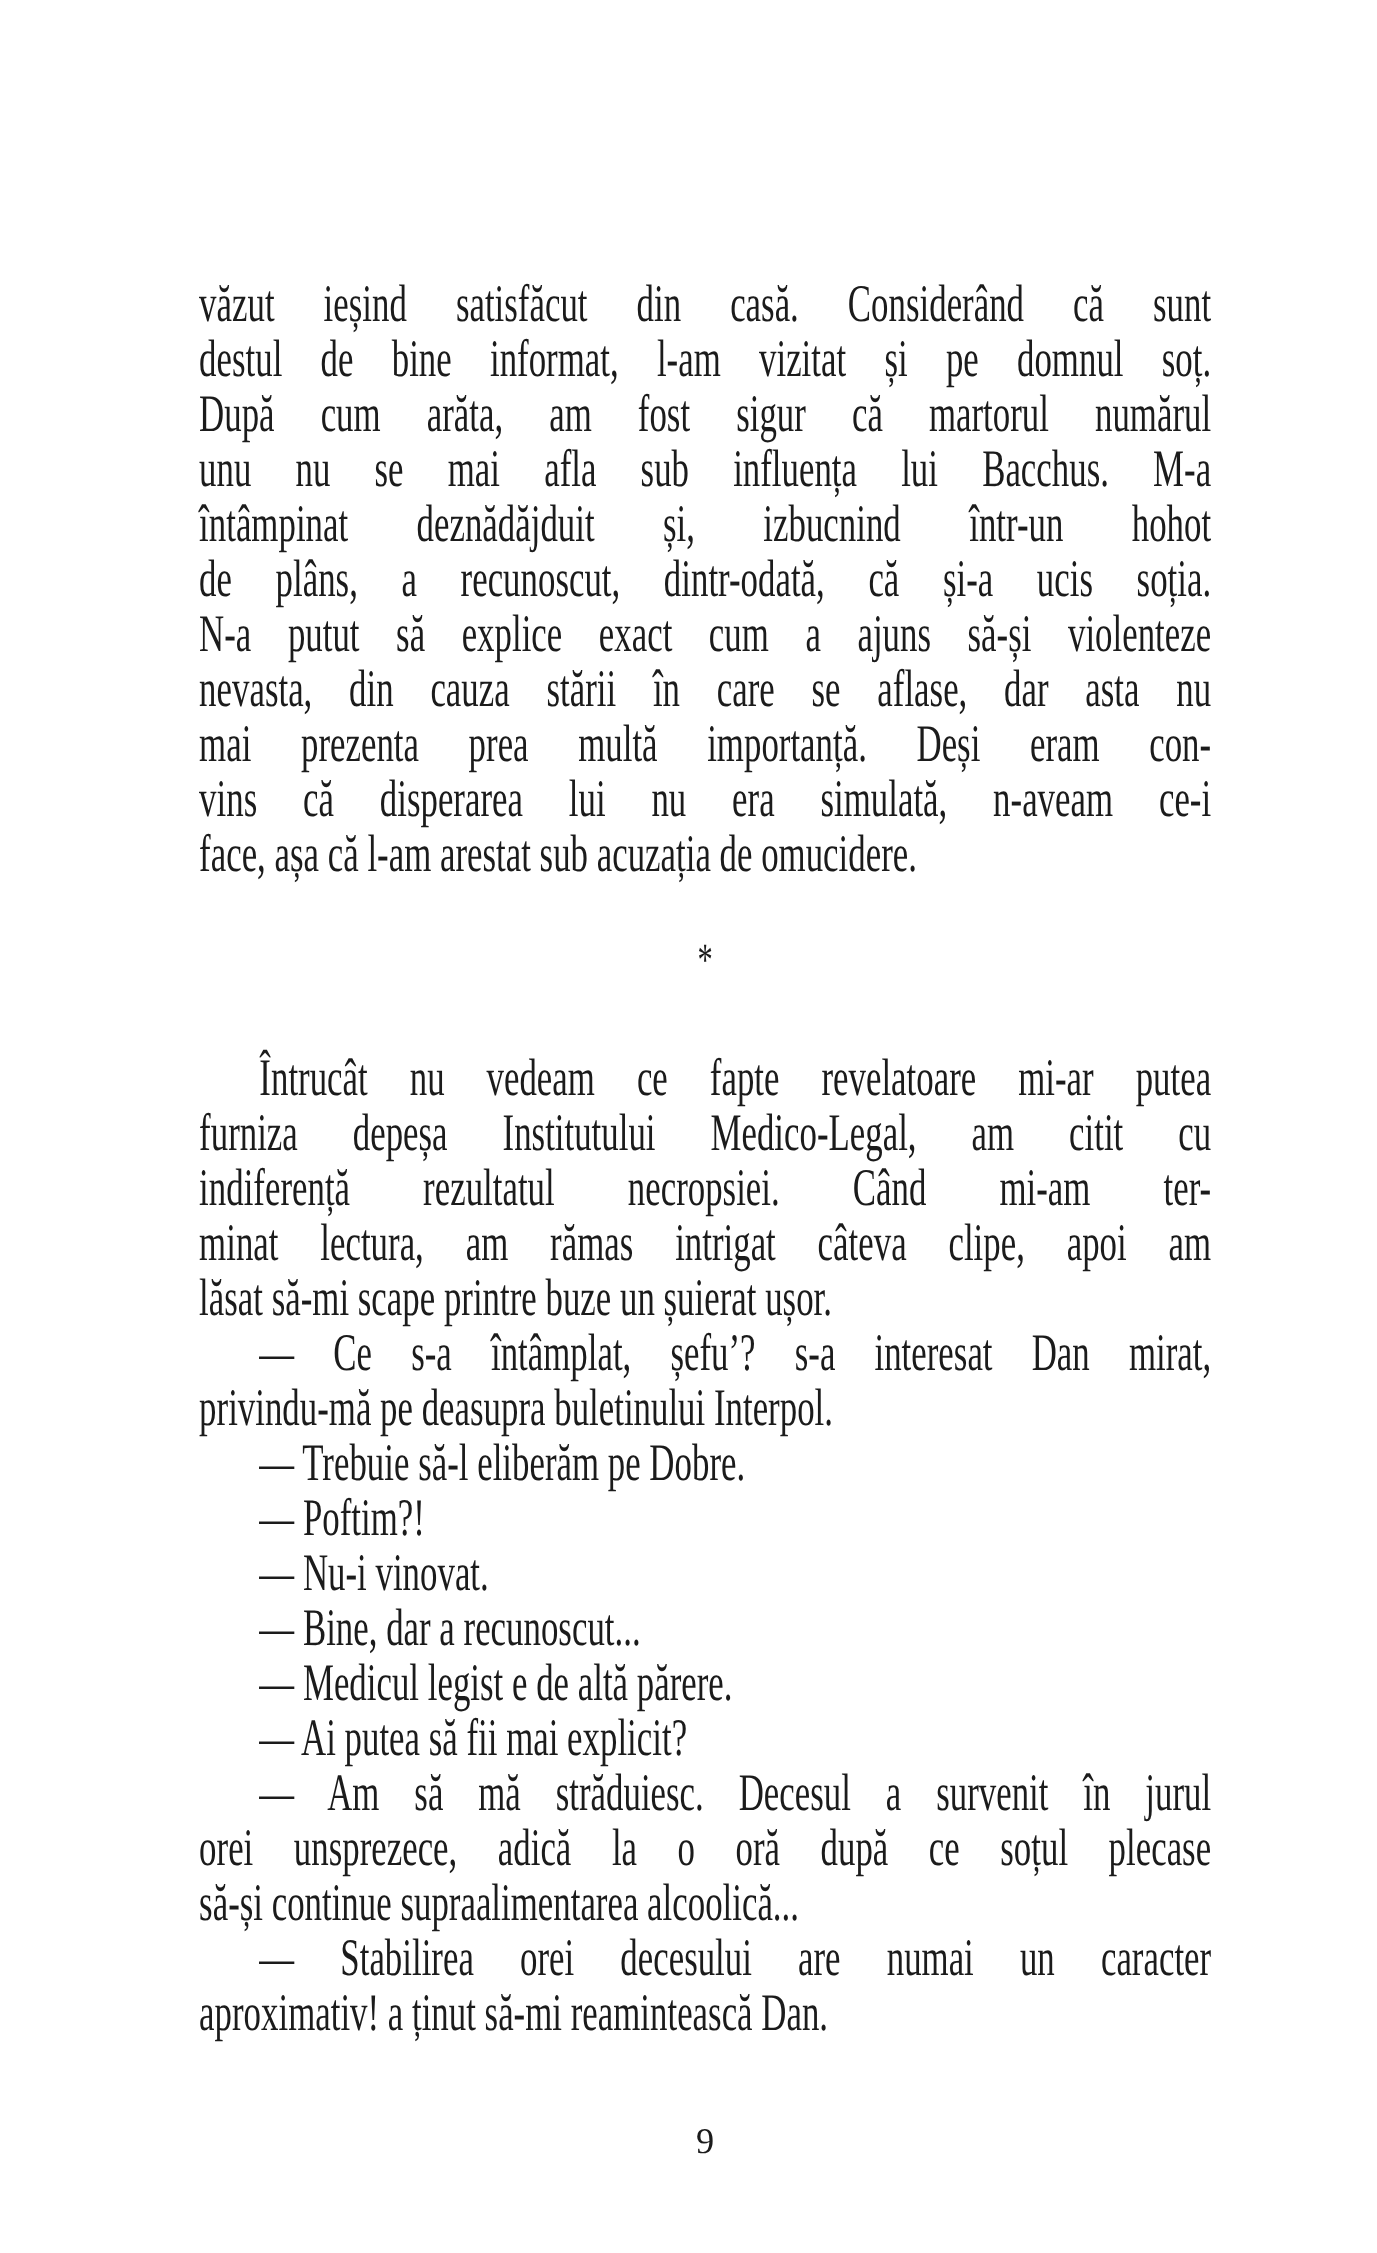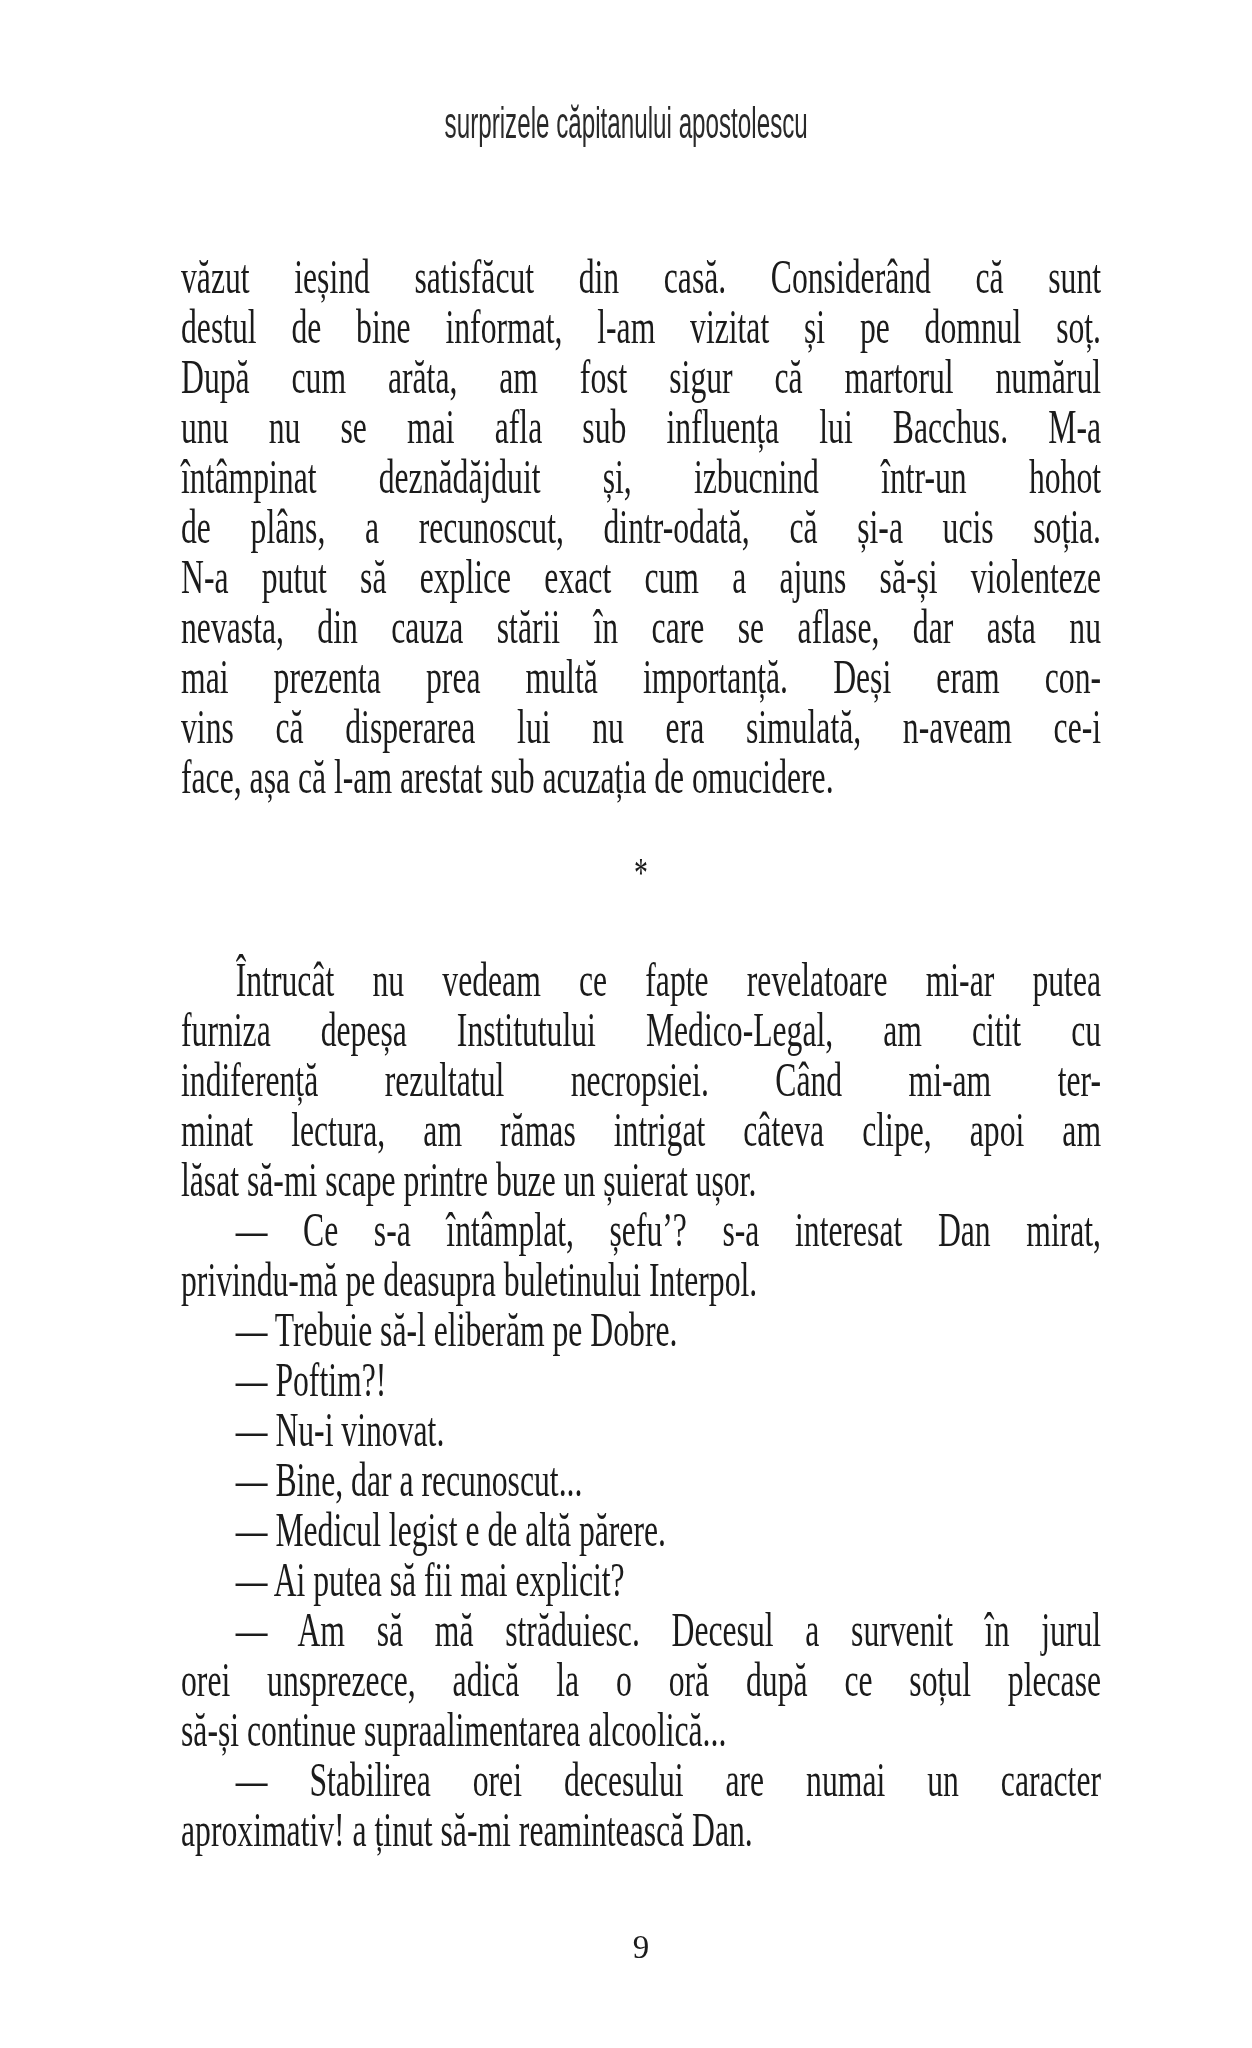--- a/index.html
+++ b/index.html
@@ -75,23 +75,20 @@
     text-align: center;
     font-size: 33px;
     color: #1b1b1b;
   }
 </style>
 </head>
 <body style="background: rgb(255, 255, 255);">
 
 <div class="page" style="background: rgb(255, 255, 255); color: rgb(27, 27, 27);">
 
-  <div class="running-header" style="color: rgb(42, 42, 42);">
-    <span class="condense">surprizele căpitanului apostolescu</span>
-  </div>
 
   <div class="text-body">
     <div>
         <div class="line j">văzut ieșind satisfăcut din casă. Considerând că sunt</div>
         <div class="line j">destul de bine informat, l-am vizitat și pe domnul soț.</div>
         <div class="line j">După cum arăta, am fost sigur că martorul numărul</div>
         <div class="line j">unu nu se mai afla sub influența lui Bacchus. M-a</div>
         <div class="line j">întâmpinat deznădăjduit și, izbucnind într-un hohot</div>
         <div class="line j">de plâns, a recunoscut, dintr-odată, că și-a ucis soția.</div>
         <div class="line j">N-a putut să explice exact cum a ajuns să-și violenteze</div>

